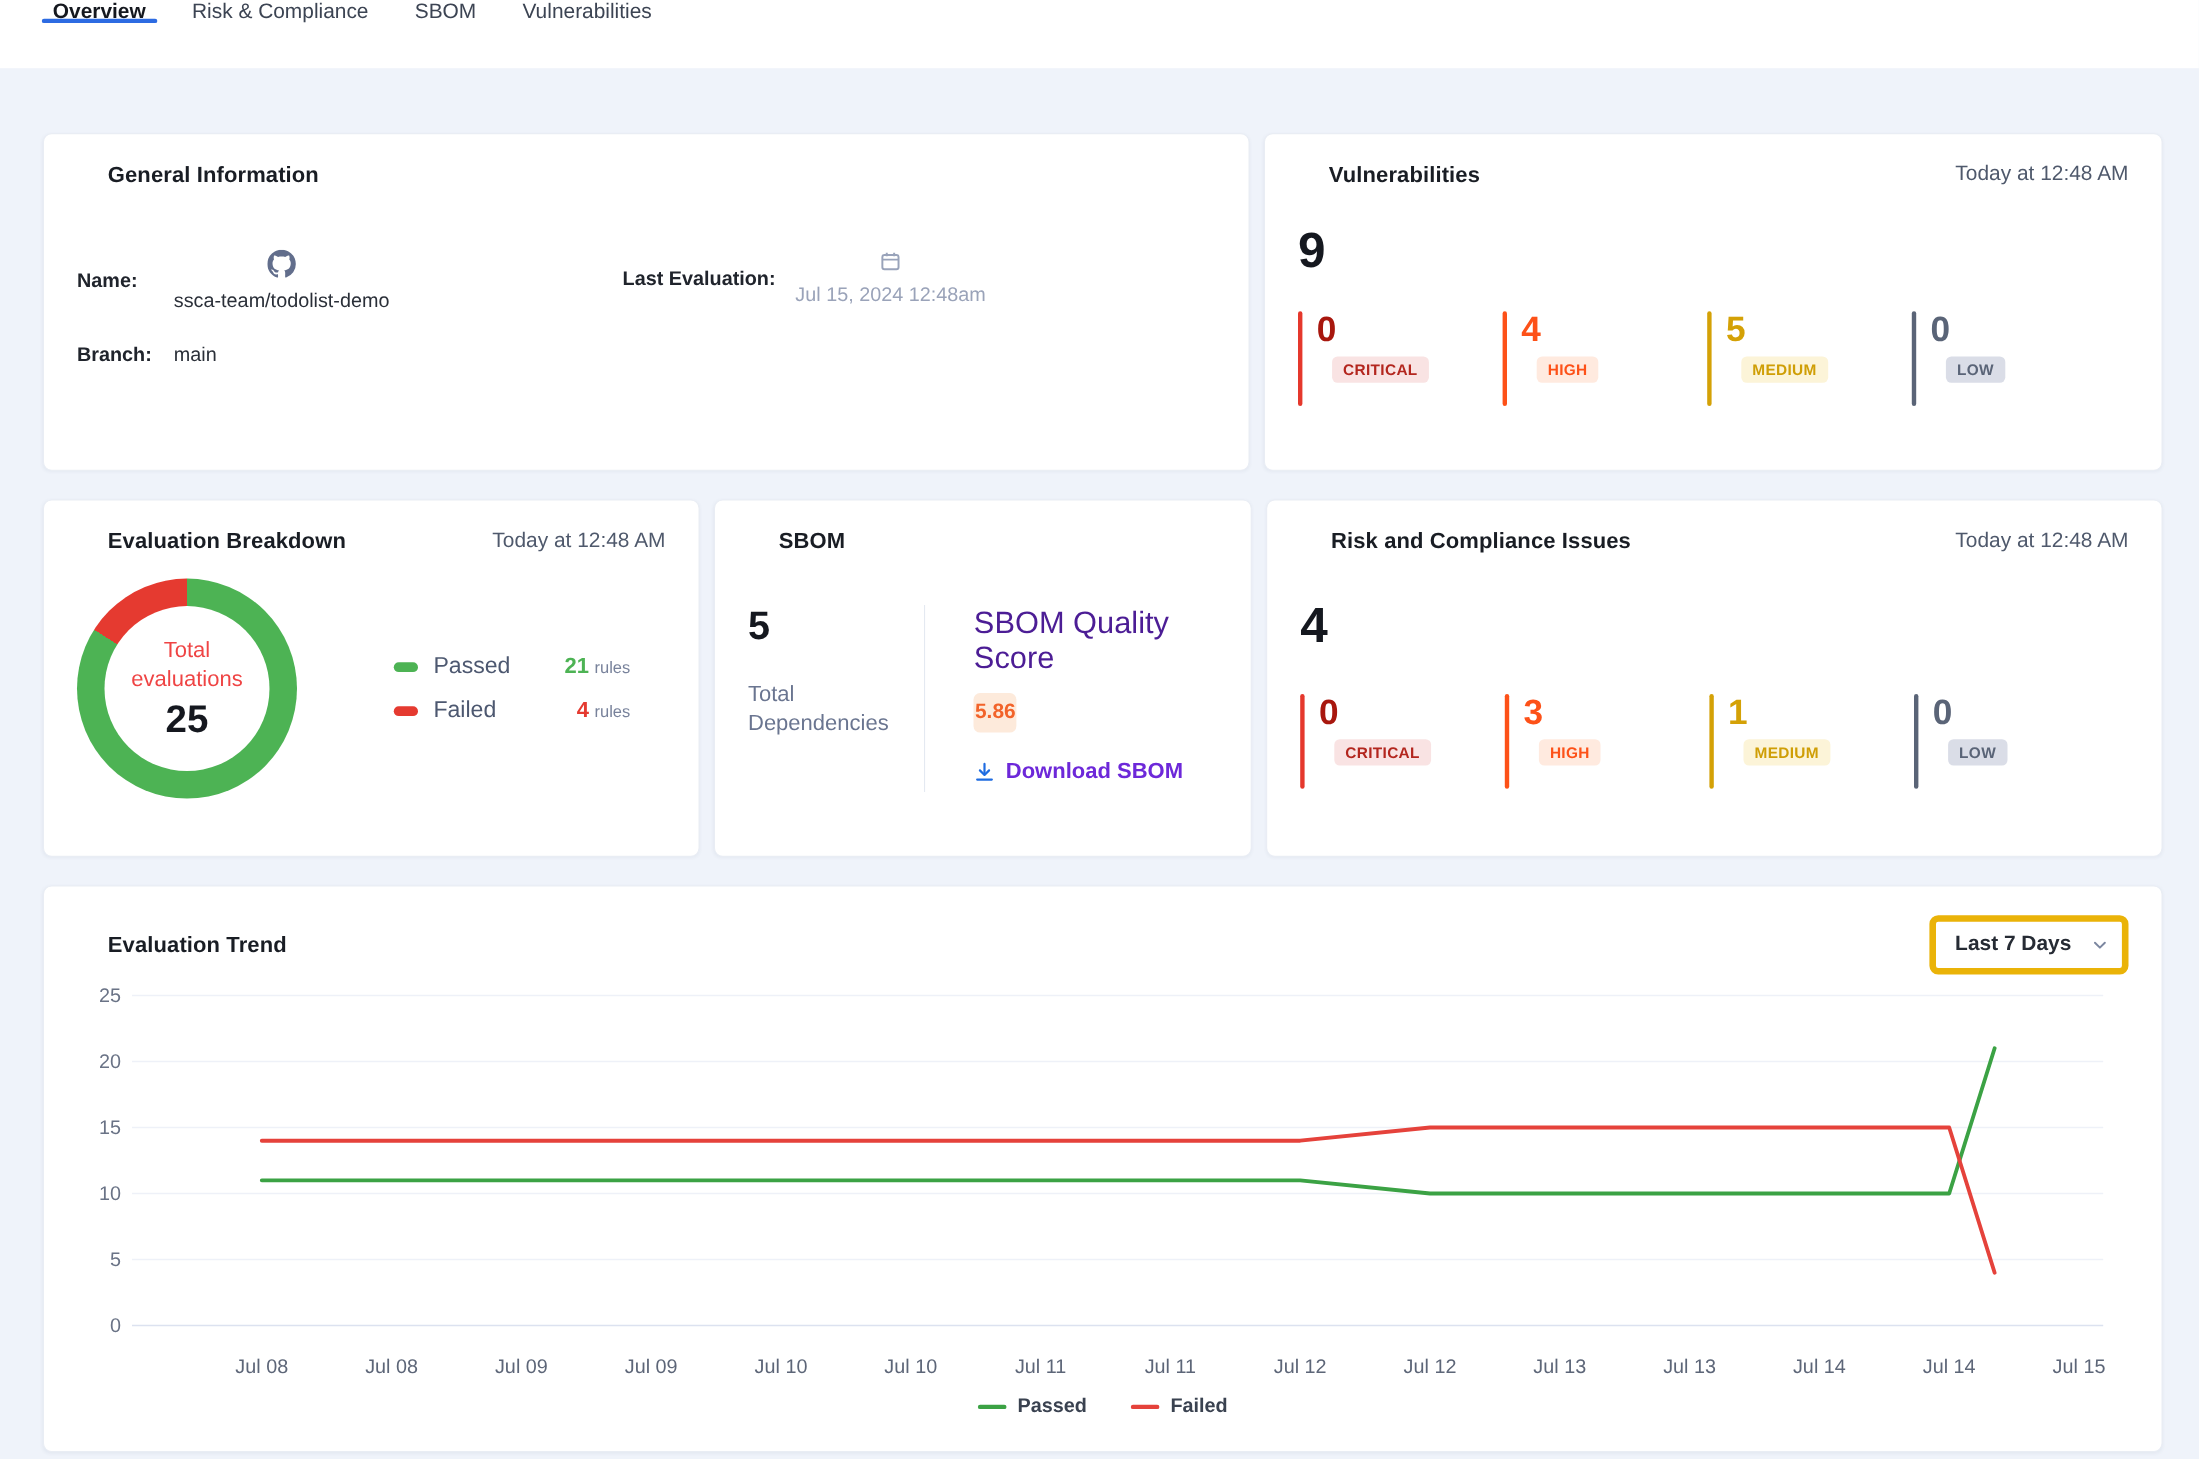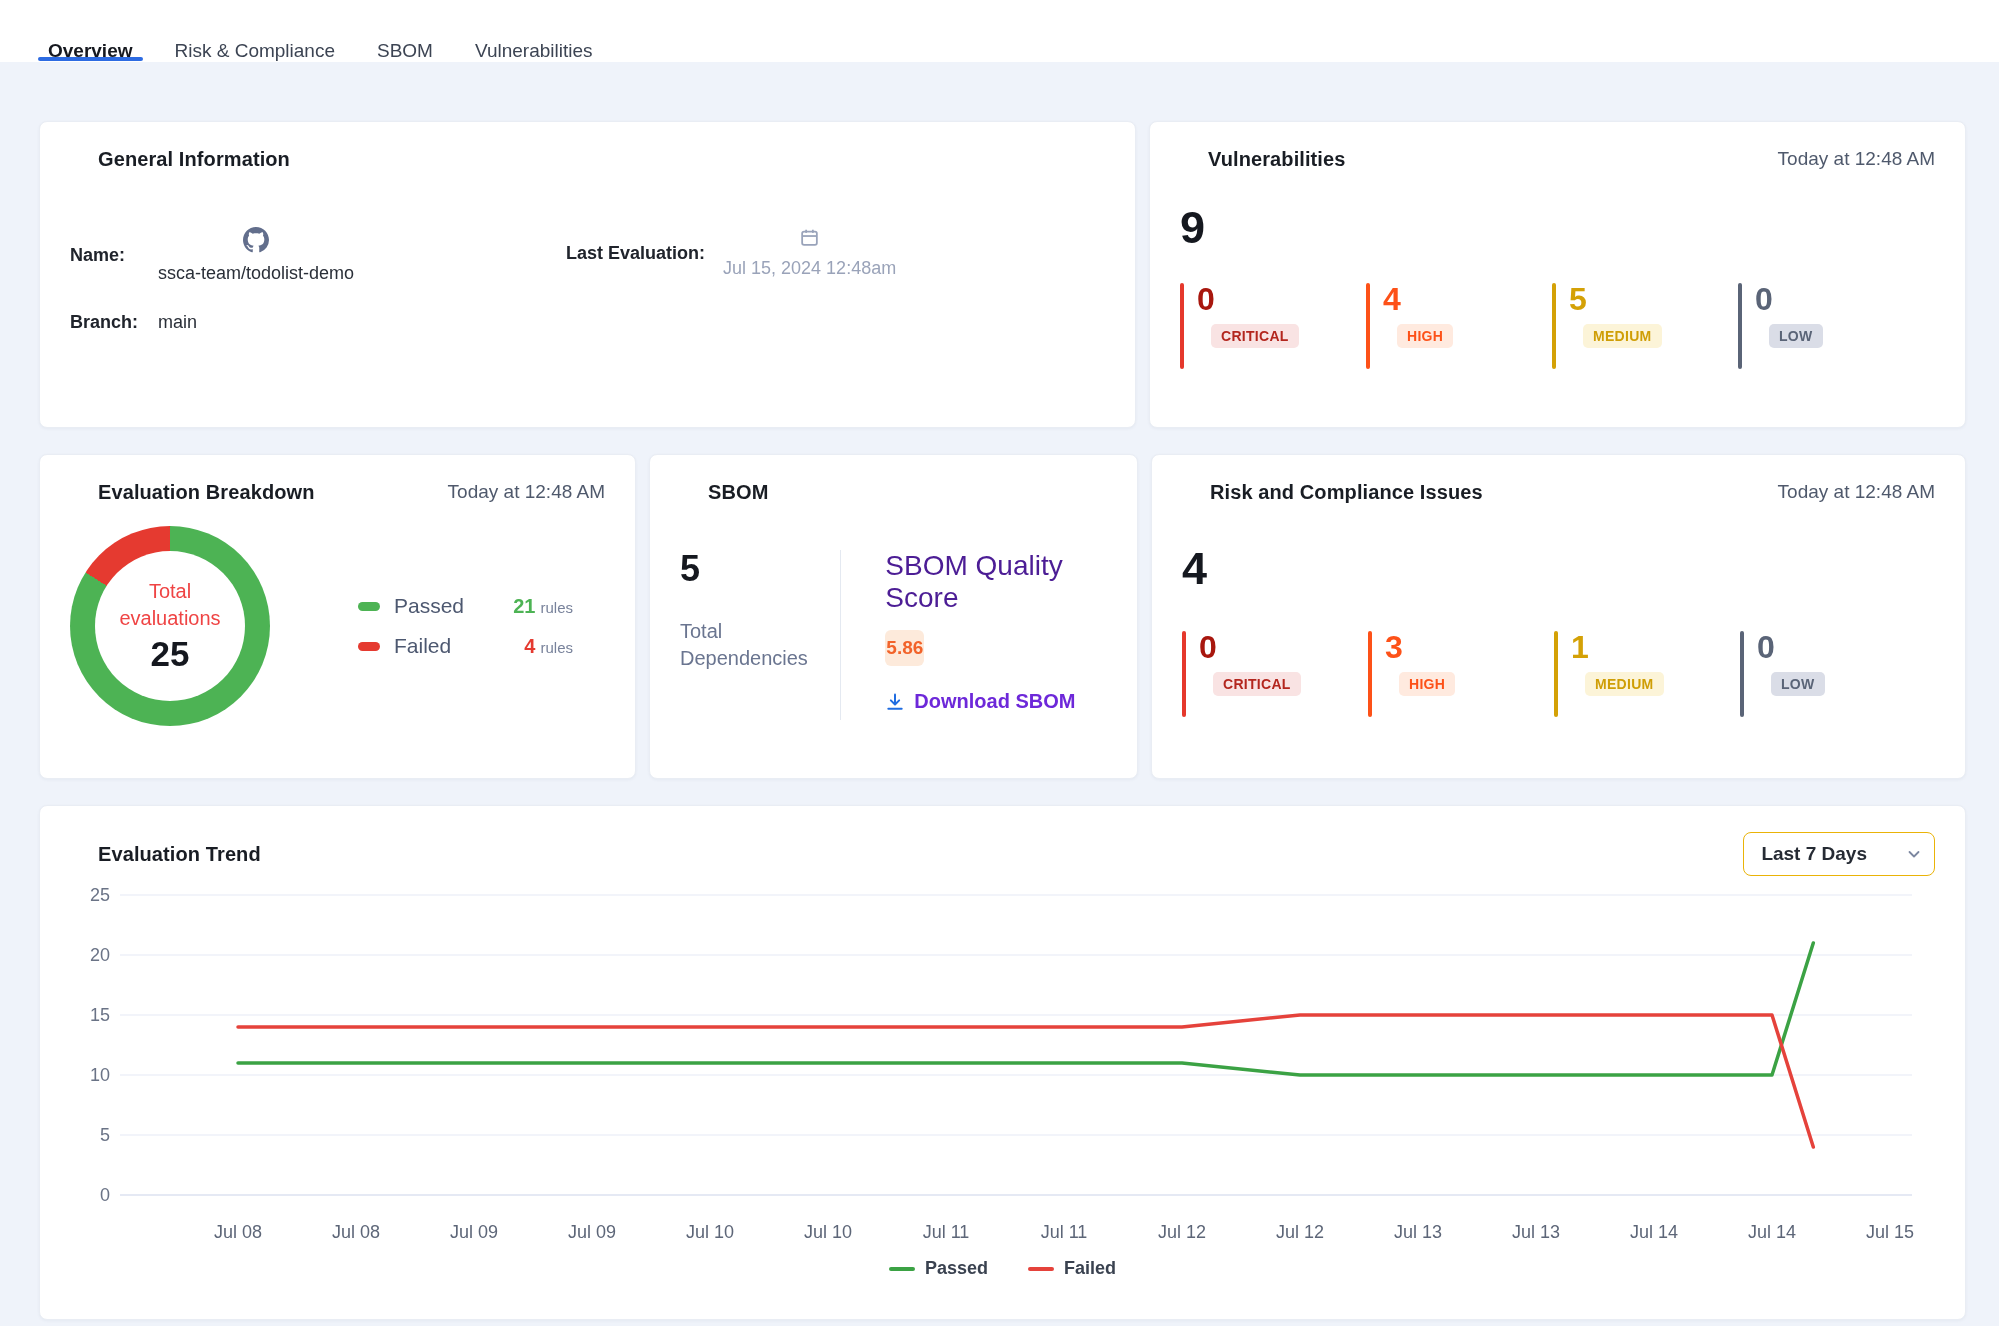--- a/index.html
+++ b/index.html
@@ -4,21 +4,21 @@
 <style>
   * { box-sizing: border-box; }
   html,body { margin:0; padding:0; }
   body {
     width:1999px; height:1326px; overflow:hidden;
     background:#eff3fa;
     font-family:"Liberation Sans", sans-serif;
     color:#191d24;
   }
   
-  .tabbar { background:#ffffff; height:62px; display:flex; align-items:flex-end; padding-left:38px; gap:22px; }
+  .tabbar { background:#ffffff; height:62px; display:flex; align-items:flex-start; padding-left:38px; gap:22px; }
   .tab { display:flex; align-items:center; padding:0 10px; font-size:19px; color:#3c4453; position:relative; cursor:pointer; white-space:nowrap; }
   .tab.active { font-weight:700; color:#15181f; }
   .tab.active::after { content:""; position:absolute; left:0; right:0; bottom:1px; height:4px; border-radius:3px; background:#2d6be2; }
 
   main { padding:59px 33px 0 39px; }
   .row { display:flex; gap:13px; margin-bottom:26px; }
   .card { background:#ffffff; border:1px solid #e9edf4; border-radius:8px;
           box-shadow:0 1px 3px rgba(60,80,120,.06); padding:26px 30px; position:relative; }
   .card-head { display:flex; justify-content:space-between; align-items:flex-start;margin-left:28px; }
   .card-title { font-size:20px; font-weight:700; color:#191d24; letter-spacing:.1px; }
@@ -71,21 +71,21 @@
   .sbom-divider { width:1px; background:#e4e9f1; height:170px; margin-top:2px; }
   .sbom-right { margin-left:44px; padding-top:2px; }
   .sbom-score-label { font-size:28px; color:#4c1d95; }
   .score-badge { display:inline-block; margin-top:16px; padding:7px 1px; background:#fdeadb;
                  color:#f2632a; font-weight:700; font-size:19px; border-radius:6px; }
   .download { display:flex; align-items:center; gap:9px; margin-top:24px; font-size:20px;
               font-weight:700; color:#6d28d9; cursor:pointer; }
 
   
   .card-trend { width:1927px; height:515px; }
-  .range-select { display:flex; align-items:center; gap:39px; border:1px solid #eab308; border-radius:8px;
+  .range-select { display:flex; align-items:center; gap:18px; border:6px solid #eab308; border-radius:8px;
                   padding:10px 12px 10px 17px; font-size:19px; font-weight:700; color:#262b34;
                   background:#fff; cursor:pointer; }
   .trend-chart { margin-top:6px; display:block; }
   .trend-legend { display:flex; justify-content:center; gap:40px; margin-top:4px; }
   .tl-item { display:flex; align-items:center; gap:10px; font-size:18px; font-weight:700; color:#3a4250; }
   .tl-swatch { width:26px; height:4px; border-radius:2px; }
 </style>
 </head>
 <body>
 

